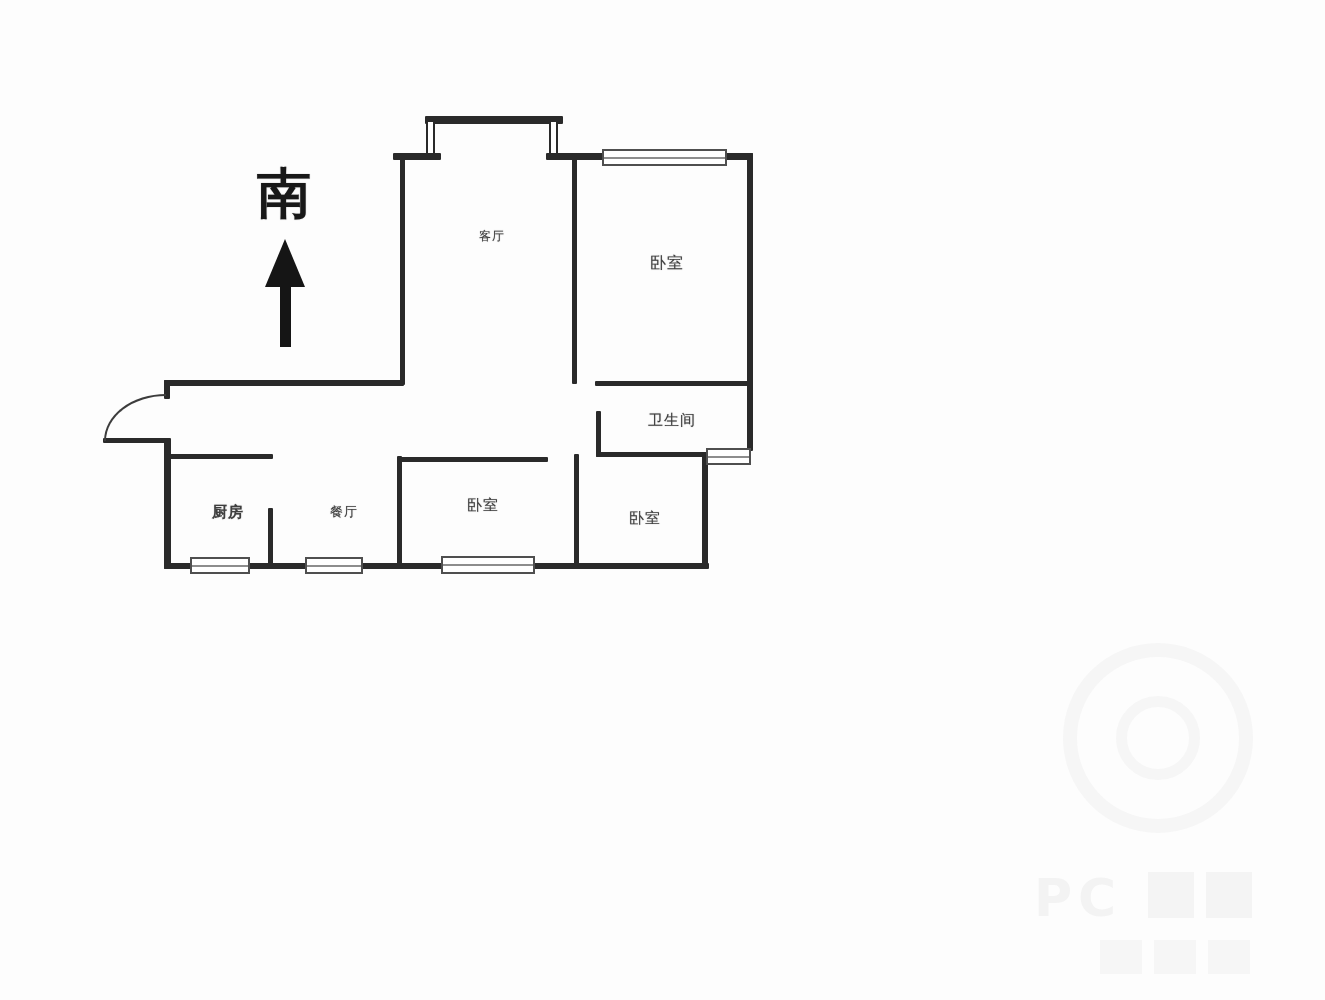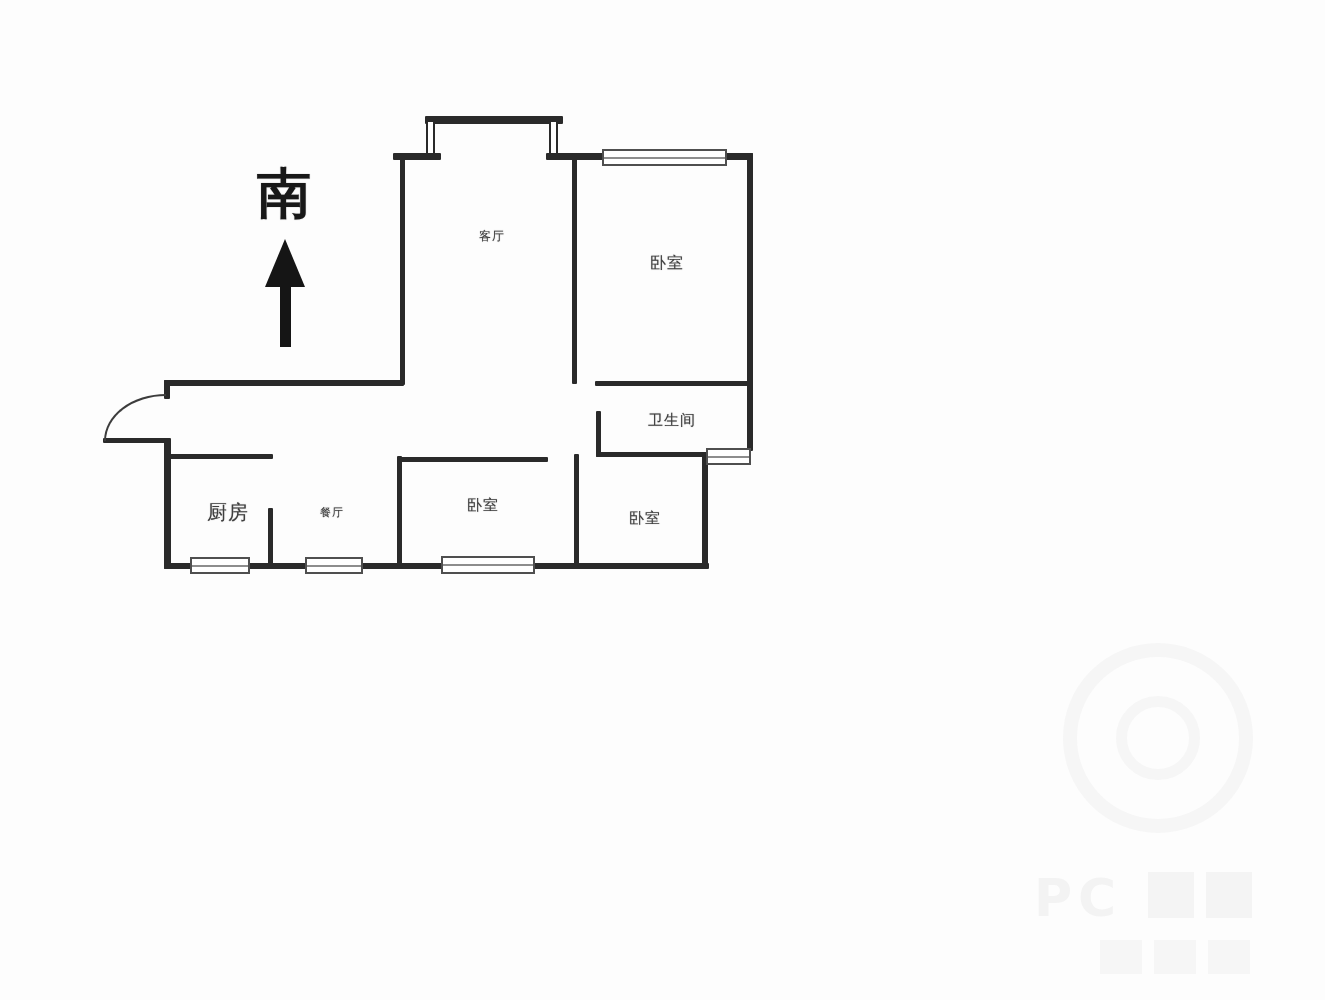--- a/index.html
+++ b/index.html
@@ -150,22 +150,22 @@
       </div>
       <div class="window" style="position: absolute; left: 305px; top: 557px; width: 58px; height: 17px;">
         <i></i>
       </div>
       <div class="window" style="position: absolute; left: 441px; top: 556px; width: 94px; height: 18px;">
         <i></i>
       </div>
       <div class="room-label" style="left: 492px; top: 236px; font-size: 12px;">客厅</div>
       <div class="room-label" style="left: 667px; top: 263px; font-size: 16px;">卧室</div>
       <div class="room-label" style="left: 672px; top: 420px; font-size: 15px; text-align: center;">卫生间</div>
-      <div class="room-label" style="left: 228px; top: 512px; font-size: 20px;">厨房</div>
-      <div class="room-label" style="left: 332px; top: 512px; font-size: 11px;">餐厅</div>
+      <div class="room-label" style="left: 228px; top: 512px; font-size: 15px; font-weight: bold;">厨房</div>
+      <div class="room-label" style="left: 344px; top: 512px; font-size: 13px;">餐厅</div>
       <div class="room-label" style="left: 483px; top: 505px; font-size: 15px;">卧室</div>
       <div class="room-label" style="left: 645px; top: 518px; font-size: 15px;">卧室</div>
     </div>
 
   <div class="door-arc"></div>
 
   <div class="compass-char">南</div>
   <div class="arrow-head"></div>
   <div class="arrow-shaft"></div>
 

